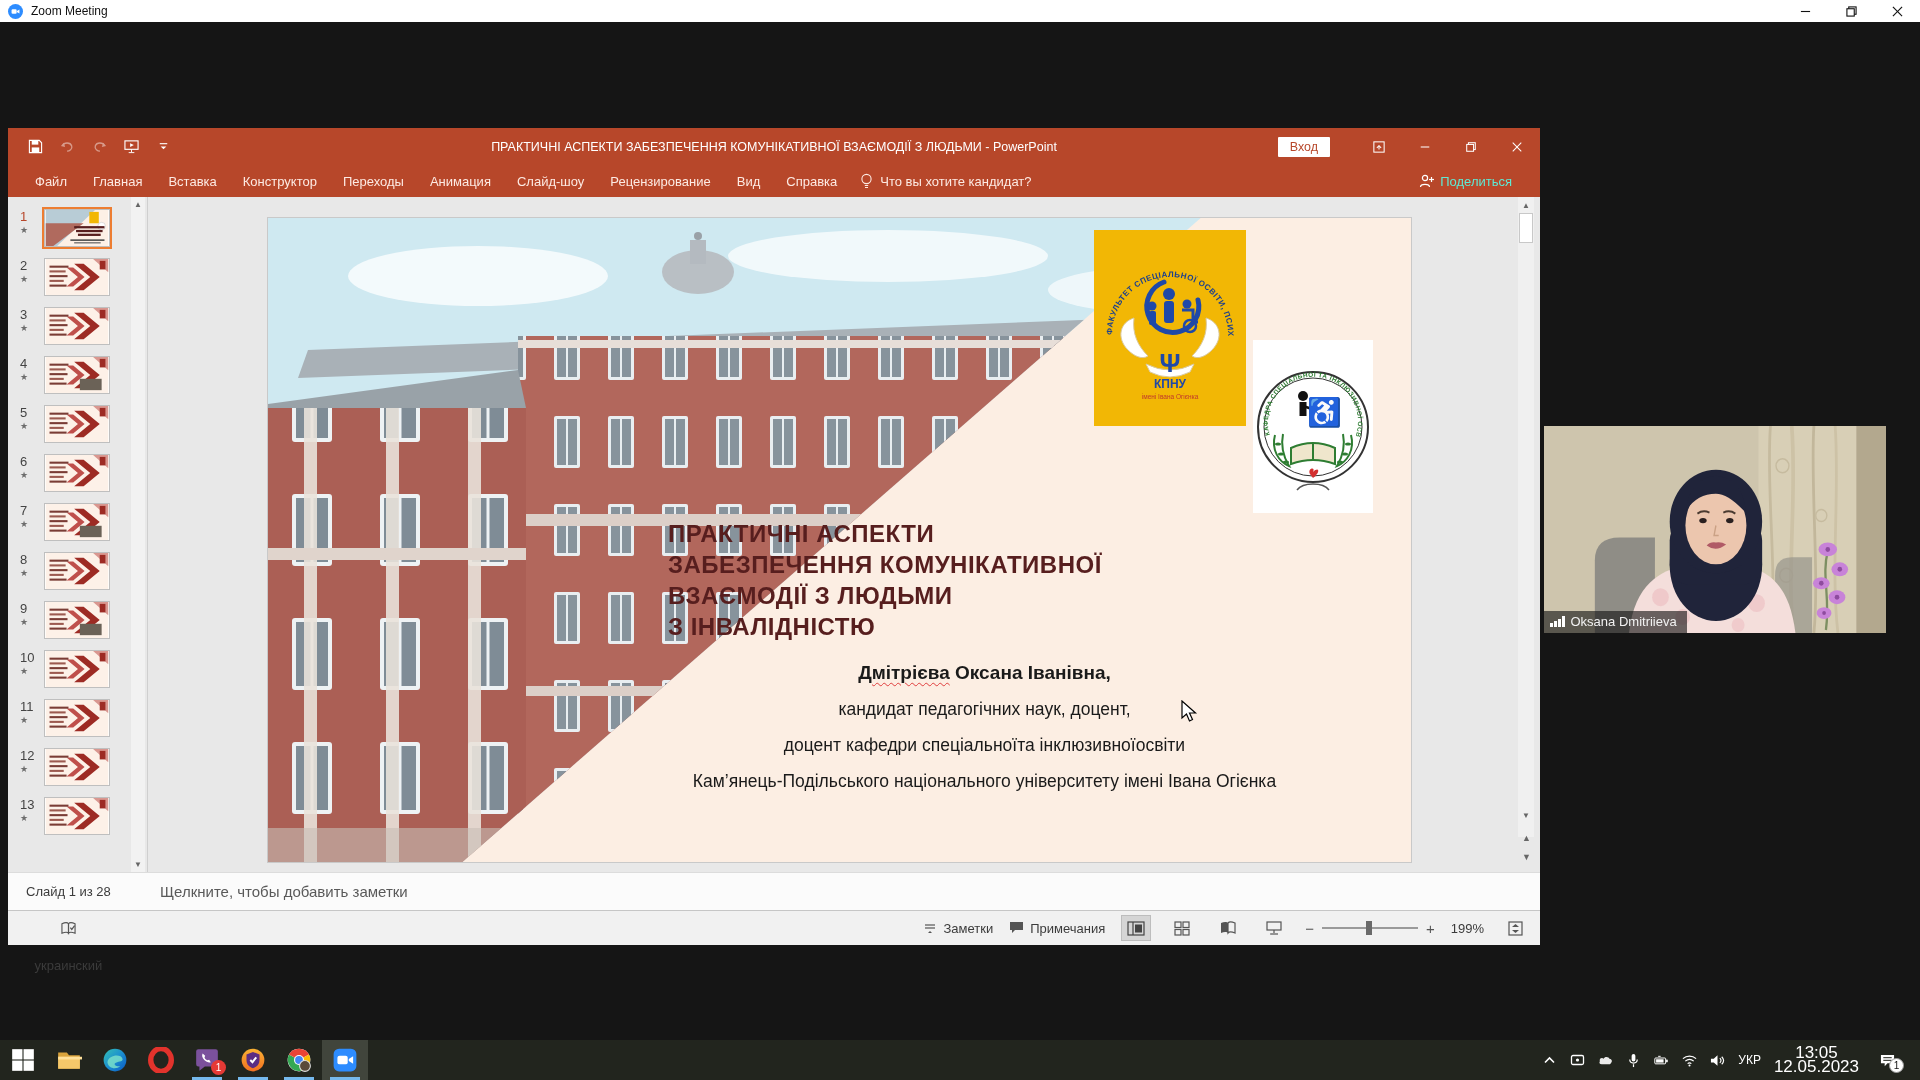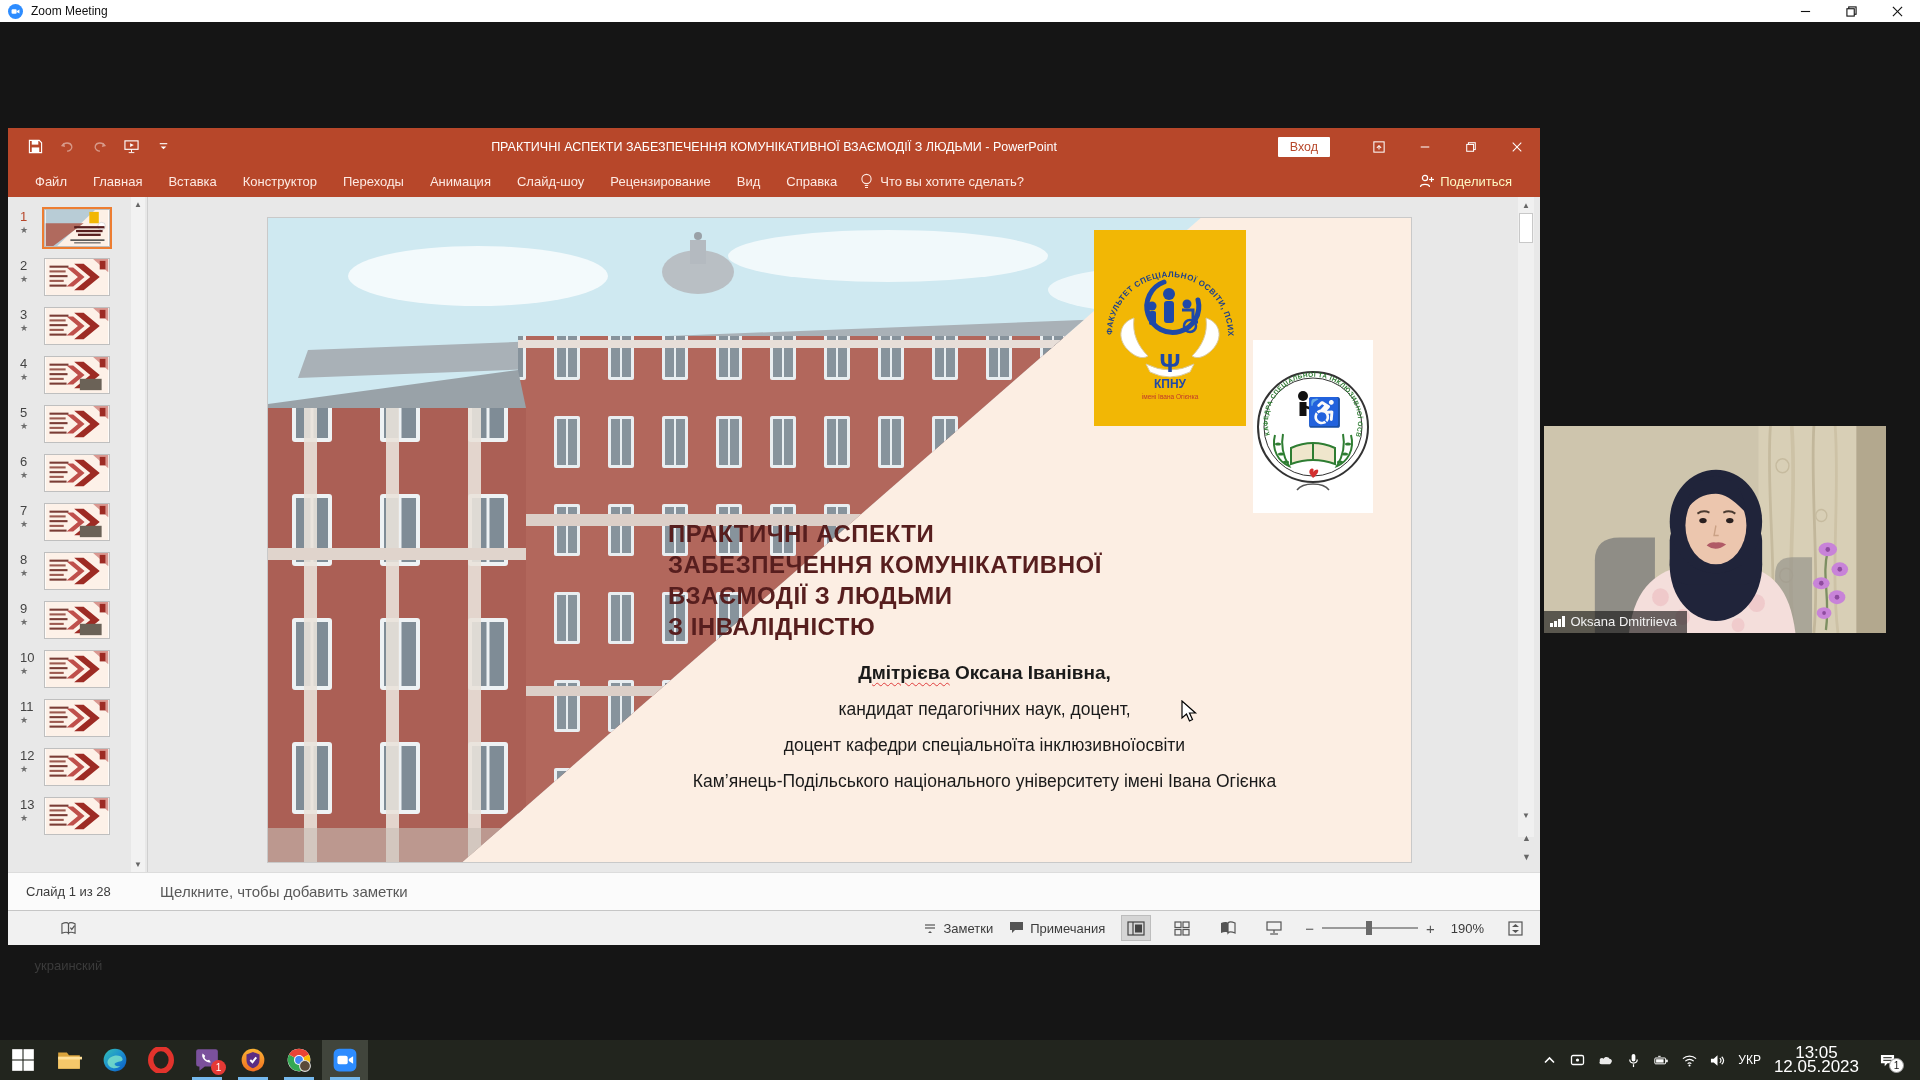--- a/index.html
+++ b/index.html
@@ -30,21 +30,21 @@
   .signin-btn { background:#fff; color:#B7472A; font-size:12.5px; padding:3px 12px; border-radius:1px; margin-right:26px; }
   .tb-ctrl { width:46px; height:100%; display:flex; align-items:center; justify-content:center; }
   .tb-ctrl svg { width:12px; height:12px; stroke:#fff; stroke-width:1.2; fill:none; }
 
   
   .ppt-menubar { position:absolute; left:0; top:37px; width:100%; height:32px; background:#B7472A; display:flex; align-items:center; color:#fff; font-size:13px; }
   .ppt-tabs { display:flex; align-items:center; margin-left:14px; }
   .ppt-tab { padding:6px 13px; white-space:nowrap; color:#fdeae3; }
   .tellme { display:flex; align-items:center; gap:7px; margin-left:10px; color:#fdeae3; }
   .tellme svg { width:13px; height:17px; }
-  .share { margin-left:auto; margin-right:28px; display:flex; align-items:center; gap:6px; color:#fef9c3; }
+  .share { margin-left:auto; margin-right:28px; display:flex; align-items:center; gap:6px; color:#5eead4; }
   .share svg { width:15px; height:14px; }
 
   
   .ppt-content { position:absolute; left:0; top:69px; width:100%; height:675px; background:#e8e8e8; }
   .thumb-panel { position:absolute; left:0; top:0; width:140px; height:100%; background:#e8e8e8; border-right:1px solid #cfcfcf; }
   .thumb-list { position:absolute; left:0; top:0; width:124px; height:100%; overflow:hidden; padding-top:12px; }
   .thumb-row { display:flex; margin:0 0 11px 6px; height:38px; }
   .thumb-side { width:30px; display:flex; flex-direction:column; align-items:flex-start; padding-left:6px; }
   .thumb-num { font-size:13px; color:#444; line-height:15px; }
   .thumb-row.selected .thumb-num { color:#B7472A; }
@@ -233,21 +233,21 @@
             <span class="ppt-tab">Рецензирование</span>
             <span class="ppt-tab">Вид</span>
             <span class="ppt-tab">Справка</span>
           </div>
         <span class="tellme">
           <svg viewBox="0 0 13 17">
               <circle cx="6.5" cy="6" r="4.6" fill="none" stroke="#fdeae3" stroke-width="1.1"></circle>
               <line x1="4.8" y1="12.5" x2="8.2" y2="12.5" stroke="#fdeae3"></line>
               <line x1="5" y1="14.5" x2="8" y2="14.5" stroke="#fdeae3"></line>
             </svg>
-          <span>Что вы хотите сделать?</span>
+          <span>Что вы хотите кандидат?</span>
         </span>
         <span class="share">
           <svg viewBox="0 0 15 14">
               <circle cx="6" cy="4" r="2.6" fill="none" stroke="#fff" stroke-width="1.2"></circle>
               <path d="M1.5 13 C1.5 9.5 10.5 9.5 10.5 13" fill="none" stroke="#fff" stroke-width="1.2"></path>
               <line x1="12.5" y1="3" x2="12.5" y2="8" stroke="#fff" stroke-width="1.2"></line>
               <line x1="10" y1="5.5" x2="15" y2="5.5" stroke="#fff" stroke-width="1.2"></line>
             </svg>
           <span>Поделиться</span>
         </span>
@@ -705,21 +705,21 @@
               </svg>
           </span>
           <span class="zoom-slider">
             <span style="font-size:15px;color:#555">−</span>
             <span class="z-track">
                 <span class="z-mid"></span>
                 <span class="z-thumb"></span>
               </span>
             <span style="font-size:15px;color:#555">+</span>
           </span>
-          <span>190%</span>
+          <span>199%</span>
           <span class="view-btn">
             <svg viewBox="0 0 15 15" width="15" height="15">
                 <rect x="1" y="1" width="13" height="13" fill="none" stroke="#555" stroke-width="1.2"></rect>
                 <path d="M4 6 L7.5 3 L11 6 Z" fill="#555"></path>
                 <path d="M4 9 L7.5 12 L11 9 Z" fill="#555"></path>
               </svg>
           </span>
         </div>
       </div>
     </div>

